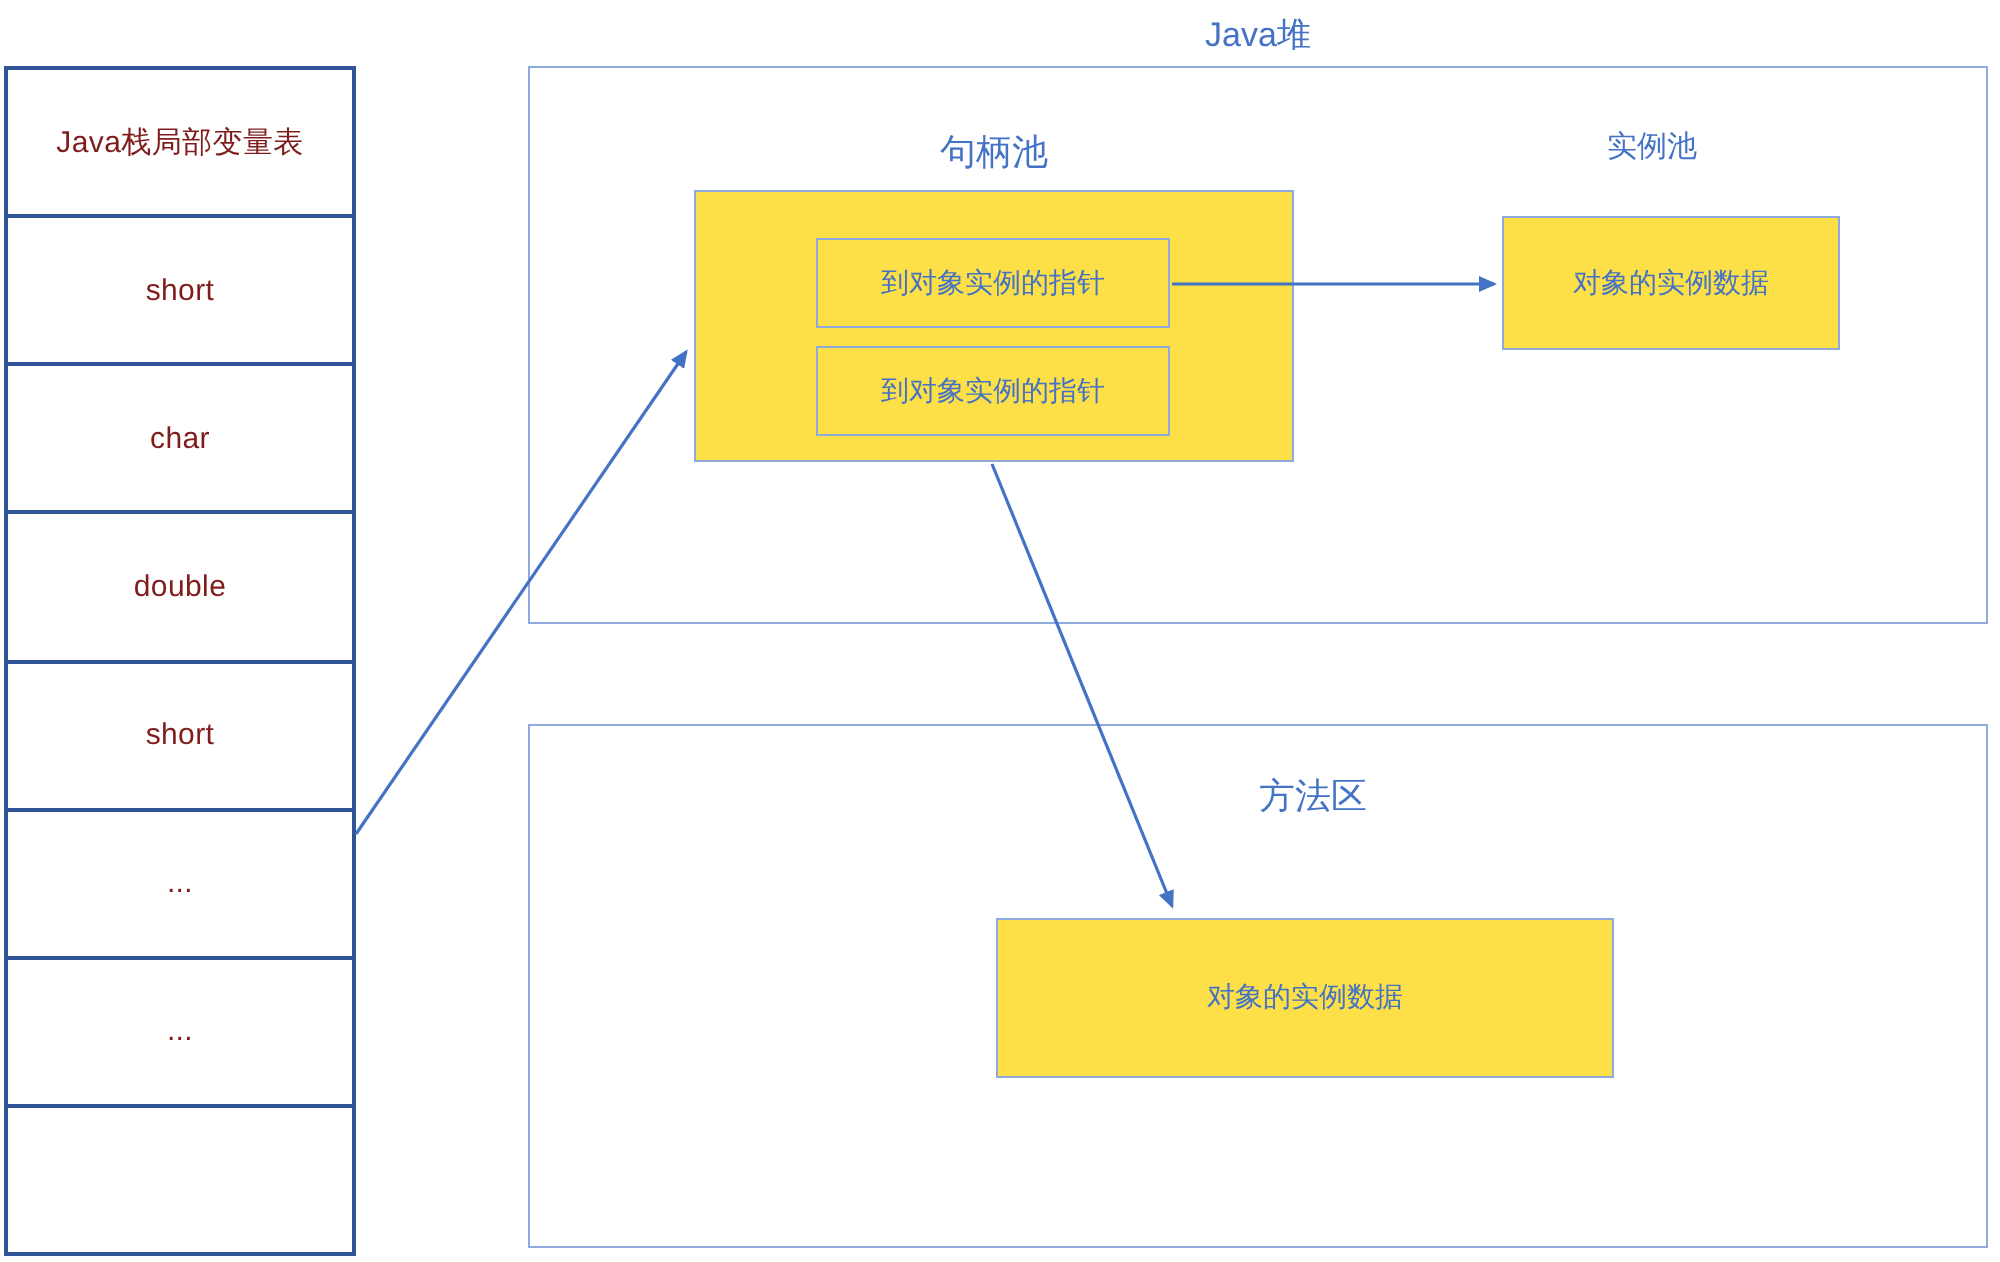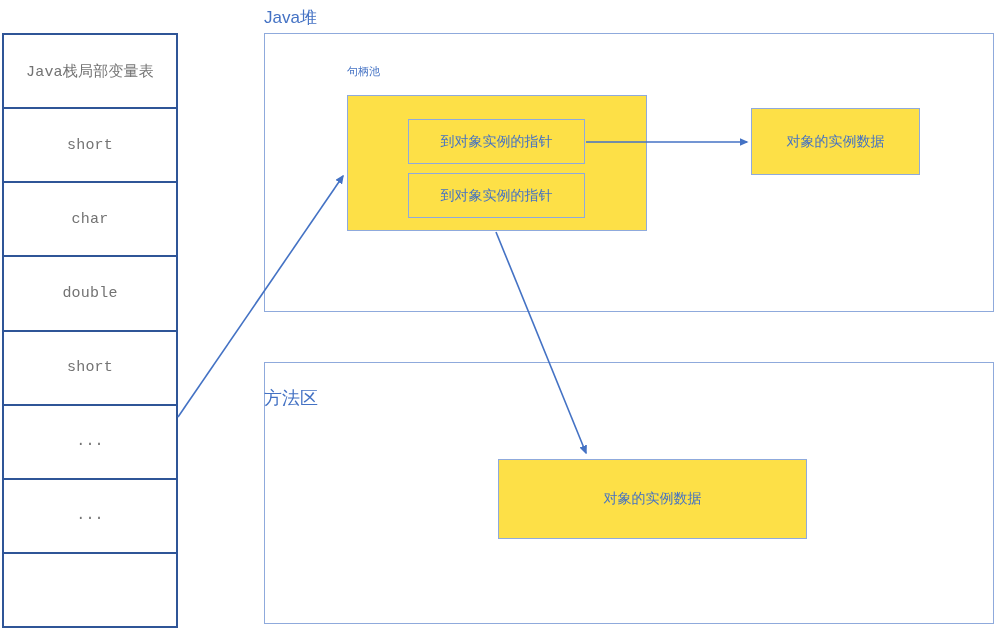--- a/index.html
+++ b/index.html
@@ -28,24 +28,23 @@
     display: flex;
     flex-direction: column;
     background: #ffffff;
   }
   .stack-row {
     flex: 1 1 0;
     display: flex;
     align-items: center;
     justify-content: center;
     border-bottom: 2px solid #2F5597;
-    color: #737373;
+    color: #7f1d1d;
     font-size: 15px;
     letter-spacing: 0.2px;
-    font-family: Liberation Mono, monospace;
   }
   .stack-row:last-child { border-bottom: none; }
   .stack-row.header { font-size: 15px; font-weight: 400; }
 
   
   .region {
     position: absolute;
     border: 1.5px solid #8FAADC;
     box-sizing: border-box;
     background: #ffffff;
@@ -67,24 +66,25 @@
   }
   .box.handle-pool   { left: 347px; top: 95px;  width: 300px; height: 136px; }
   .box.pointer-1     { left: 408px; top: 119px; width: 177px; height: 45px; }
   .box.pointer-2     { left: 408px; top: 173px; width: 177px; height: 45px; }
   .box.instance-data { left: 751px; top: 108px; width: 169px; height: 67px; }
   .box.data-type     { left: 498px; top: 459px; width: 309px; height: 80px; }
 
   
   .label {
     position: absolute;
+    text-align: center;
     color: #4472C4;
   }
   .label.heap-title     { left: 264px; top: 6px;   width: 730px; font-size: 17px; }
-  .label.handle-pool-lb { left: 347px; top: 64px;  width: 300px; font-size: 11px; font-family: Liberation Serif, serif; }
+  .label.handle-pool-lb { left: 347px; top: 64px;  width: 300px; font-size: 18px; font-family: Liberation Serif, serif; }
   .label.instance-lb    { left: 741px; top: 64px;  width: 170px; font-size: 15px; }
   .label.method-title   { left: 264px; top: 386px; width: 785px; font-size: 18px; }
 
   
   svg.arrows {
     position: absolute;
     left: 0;
     top: 0;
     width: 1000px;
     height: 631px;
@@ -112,20 +112,21 @@
   </div>
 
   <div class="label heap-title">Java堆</div>
   <div class="region heap"></div>
 
   <div class="label handle-pool-lb">句柄池</div>
   <div class="box handle-pool"></div>
   <div class="box pointer-1">到对象实例的指针</div>
   <div class="box pointer-2">到对象实例的指针</div>
 
+  <div class="label instance-lb">实例池</div>
   <div class="box instance-data">对象的实例数据</div>
 
   <div class="region method-area"></div>
   <div class="label method-title">方法区</div>
   <div class="box data-type">对象的实例数据</div>
 
   <svg class="arrows" viewBox="0 0 1000 631" xmlns="http://www.w3.org/2000/svg">
     <defs>
       <marker id="arrowhead" markerWidth="9" markerHeight="8" refX="7.5" refY="4" orient="auto" markerUnits="userSpaceOnUse">
         <path d="M0,0 L9,4 L0,8 z" fill="#4472C4"></path>

